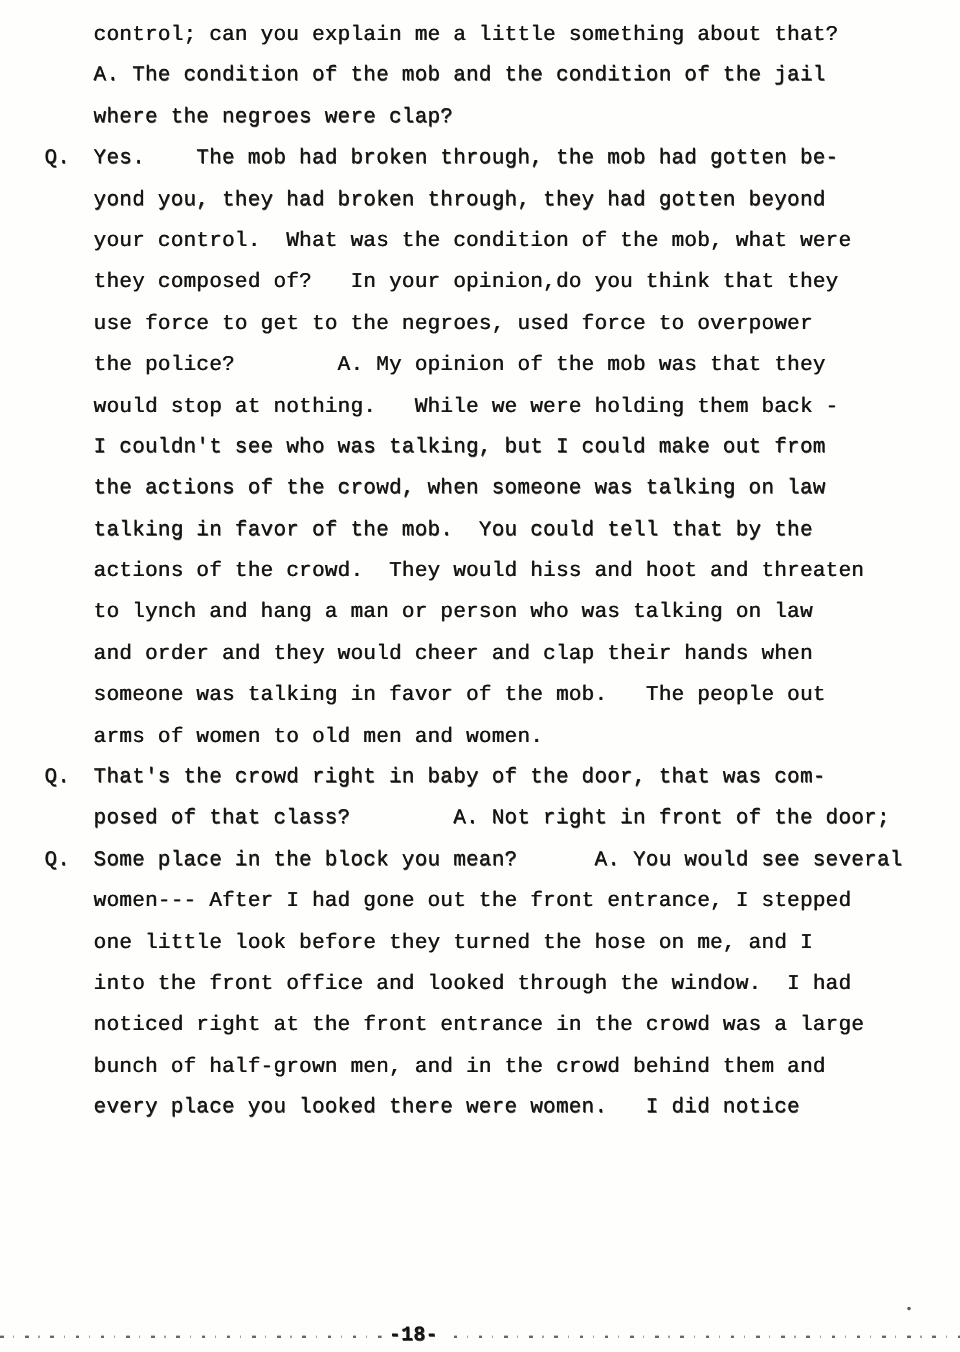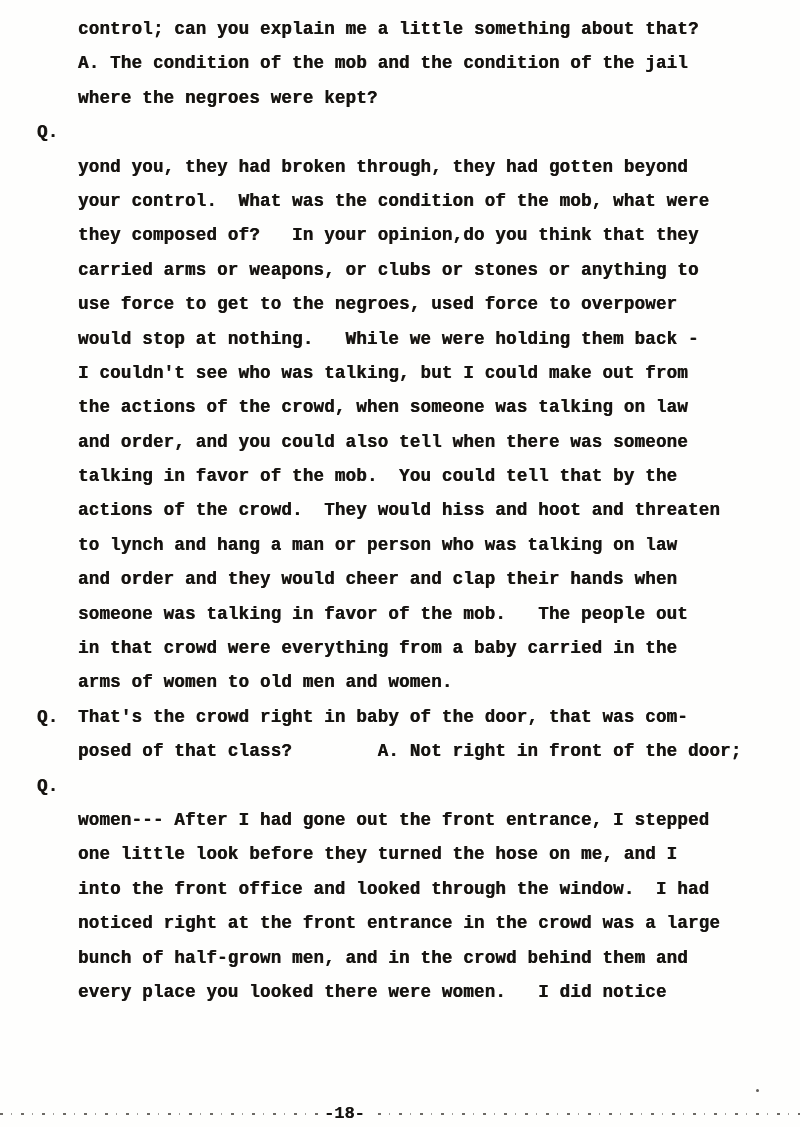--- a/index.html
+++ b/index.html
@@ -20,21 +20,21 @@
     position: absolute;
     top: 12px;
     left: 0;
     width: 800px;
   }
   .line {
     position: relative;
     height: 34.4px;
     line-height: 34.4px;
     font-size: 17.5px;
-    font-weight: 700;
+    font-weight: 400;
     white-space: pre;
     padding-left: 78px;
     text-shadow: 0.4px 0.4px 0.5px rgba(20,15,10,0.75), -0.2px 0 0.4px rgba(20,15,10,0.4);
     letter-spacing: 0.2px;
   }
   .qmark {
     position: absolute;
     left: 37px;
     top: 0;
   }
@@ -79,41 +79,39 @@
     background: rgba(30,26,22,0.7);
   }
 </style>
 </head>
 <body>
 
 <div class="page">
   <div class="text-block" id="lines">
       <div class="line"><span>control; can you explain me a little something about that?</span></div>
       <div class="line"><span>A. The condition of the mob and the condition of the jail</span></div>
-      <div class="line"><span>where the negroes were kept?</span></div>
-      <div class="line"><span class="qmark">Q.</span></div>
+      <div class="line"><span>where the negroes were clap?</span></div>
+      <div class="line"><span class="qmark">Q.</span><span>Yes.    The mob had broken through, the mob had gotten be-</span></div>
       <div class="line"><span>yond you, they had broken through, they had gotten beyond</span></div>
       <div class="line"><span>your control.  What was the condition of the mob, what were</span></div>
       <div class="line"><span>they composed of?   In your opinion,do you think that they</span></div>
-      <div class="line"><span>carried arms or weapons, or clubs or stones or anything to</span></div>
       <div class="line"><span>use force to get to the negroes, used force to overpower</span></div>
+      <div class="line"><span>the police?        A. My opinion of the mob was that they</span></div>
       <div class="line"><span>would stop at nothing.   While we were holding them back -</span></div>
       <div class="line"><span>I couldn't see who was talking, but I could make out from</span></div>
       <div class="line"><span>the actions of the crowd, when someone was talking on law</span></div>
-      <div class="line"><span>and order, and you could also tell when there was someone</span></div>
       <div class="line"><span>talking in favor of the mob.  You could tell that by the</span></div>
       <div class="line"><span>actions of the crowd.  They would hiss and hoot and threaten</span></div>
       <div class="line"><span>to lynch and hang a man or person who was talking on law</span></div>
       <div class="line"><span>and order and they would cheer and clap their hands when</span></div>
       <div class="line"><span>someone was talking in favor of the mob.   The people out</span></div>
-      <div class="line"><span>in that crowd were everything from a baby carried in the</span></div>
       <div class="line"><span>arms of women to old men and women.</span></div>
       <div class="line"><span class="qmark">Q.</span><span>That's the crowd right in baby of the door, that was com-</span></div>
       <div class="line"><span>posed of that class?        A. Not right in front of the door;</span></div>
-      <div class="line"><span class="qmark">Q.</span></div>
+      <div class="line"><span class="qmark">Q.</span><span>Some place in the block you mean?      A. You would see several</span></div>
       <div class="line"><span>women--- After I had gone out the front entrance, I stepped</span></div>
       <div class="line"><span>one little look before they turned the hose on me, and I</span></div>
       <div class="line"><span>into the front office and looked through the window.  I had</span></div>
       <div class="line"><span>noticed right at the front entrance in the crowd was a large</span></div>
       <div class="line"><span>bunch of half-grown men, and in the crowd behind them and</span></div>
       <div class="line"><span>every place you looked there were women.   I did notice</span></div>
     </div>
   <div class="footer">
     <div class="scan-line"></div>
     <span class="page-num">-18-</span>

